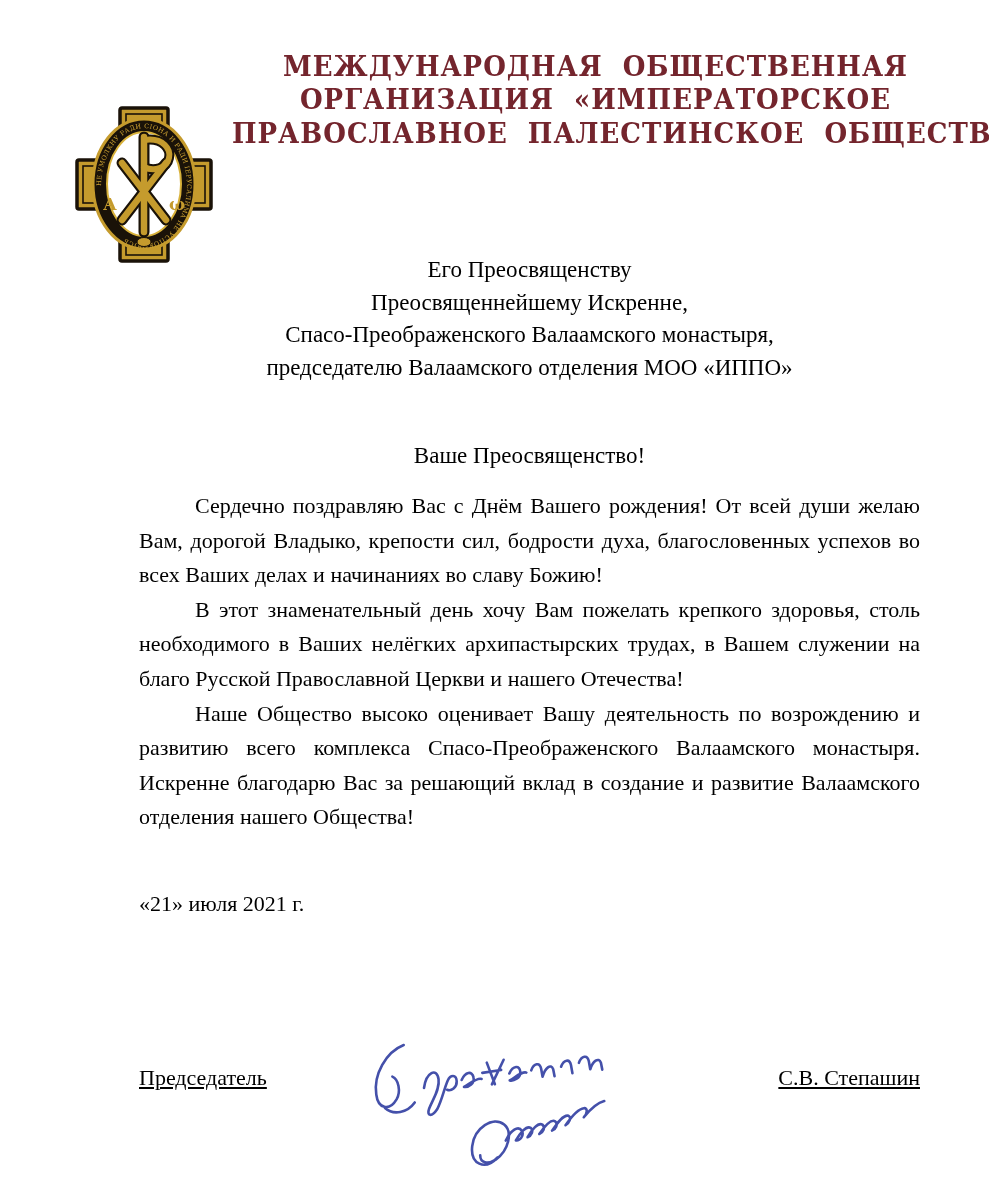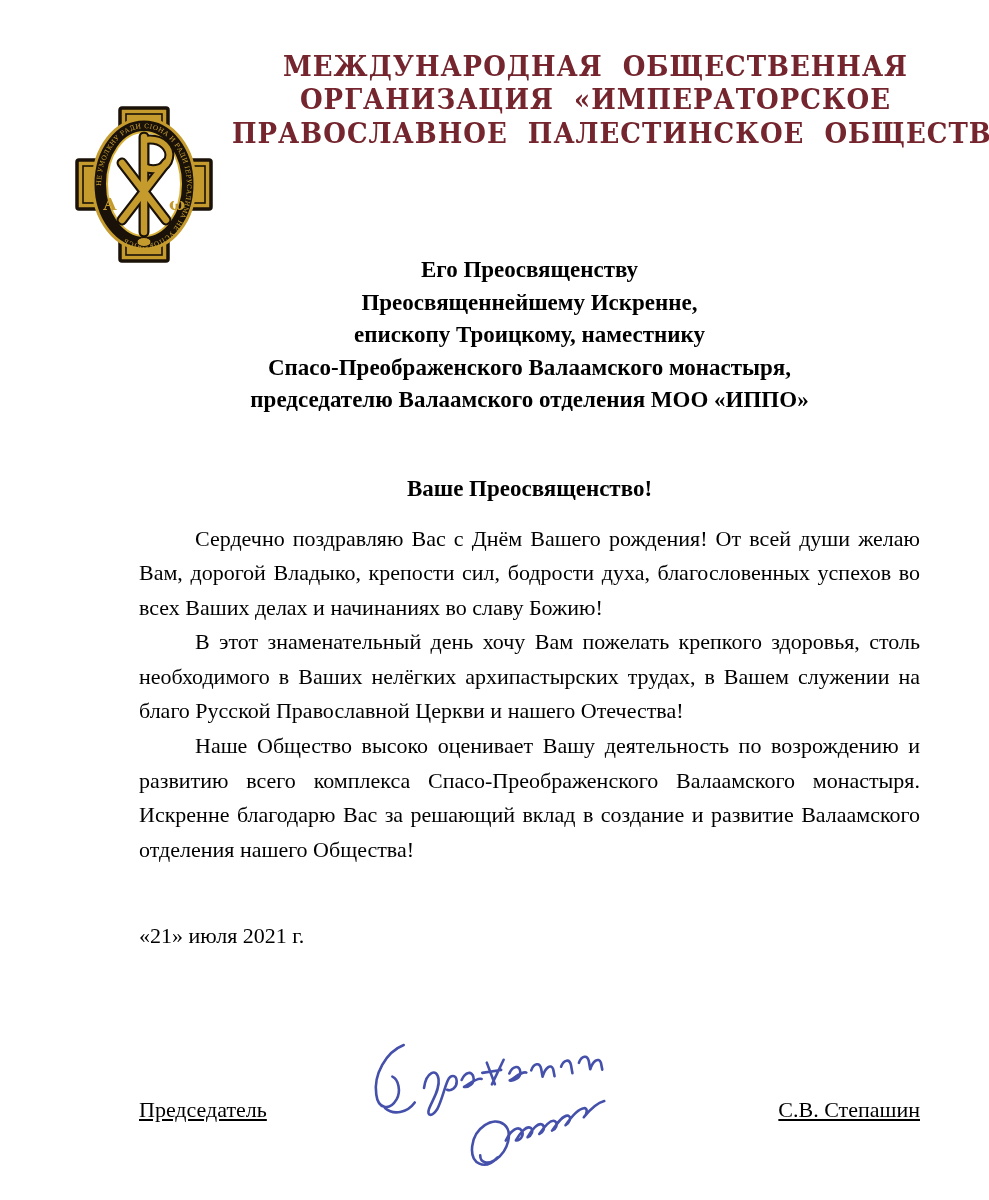--- a/index.html
+++ b/index.html
@@ -38,32 +38,32 @@
     transform: scaleY(1.04);
     transform-origin: top center;
   }
 
   
   .recipient {
     margin-top: 108px;
     margin-left: 139px;
     margin-right: 69px;
     text-align: center;
-    font-weight: bold;
+    font-weight: normal;
     font-size: 23px;
     line-height: 32.5px;
   }
 
   
   .salutation {
     margin-top: 56px;
     margin-left: 139px;
     margin-right: 69px;
     text-align: center;
-    font-weight: bold;
+    font-weight: normal;
     font-size: 23px;
     line-height: 32px;
   }
 
   
   .letter-text {
     margin-top: 17px;
     margin-left: 139px;
     margin-right: 69px;
   }
@@ -148,21 +148,20 @@
     <div class="org-title">
       <div>МЕЖДУНАРОДНАЯ  ОБЩЕСТВЕННАЯ</div>
       <div>ОРГАНИЗАЦИЯ  «ИМПЕРАТОРСКОЕ</div>
       <div>ПРАВОСЛАВНОЕ  ПАЛЕСТИНСКОЕ  ОБЩЕСТВО»</div>
     </div>
   </header>
 
   <div class="recipient">
     <div>Его Преосвященству</div>
     <div>Преосвященнейшему Искренне,</div>
-    <div>епископу Троицкому, наместнику</div>
     <div>Спасо-Преображенского Валаамского монастыря,</div>
     <div>председателю Валаамского отделения МОО «ИППО»</div>
   </div>
 
   <div class="salutation">Ваше Преосвященство!</div>
 
   <div class="letter-text">
     <p>Сердечно поздравляю Вас с Днём Вашего рождения! От всей души желаю Вам, дорогой Владыко, крепости сил, бодрости духа, благословенных успехов во всех Ваших делах и начинаниях во славу Божию!</p>
     <p>В этот знаменательный день хочу Вам пожелать крепкого здоровья, столь необходимого в Ваших нелёгких архипастырских трудах, в Вашем служении на благо Русской Православной Церкви и нашего Отечества!</p>
     <p>Наше Общество высоко оценивает Вашу деятельность по возрождению и развитию всего комплекса Спасо-Преображенского Валаамского монастыря. Искренне благодарю Вас за решающий вклад в создание и развитие Валаамского отделения нашего Общества!</p>

